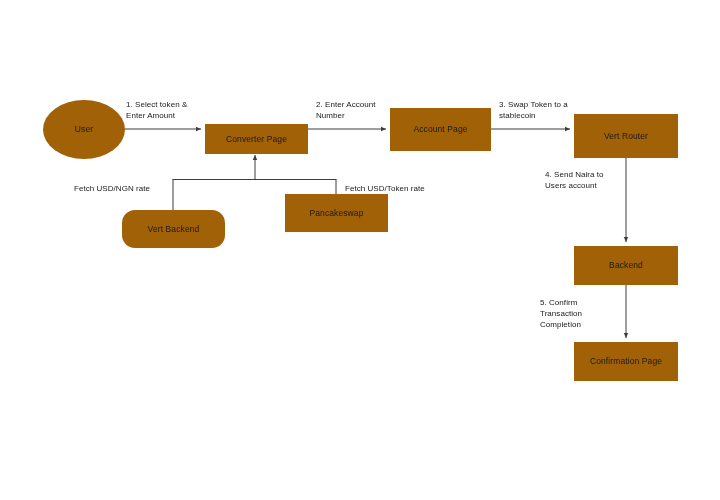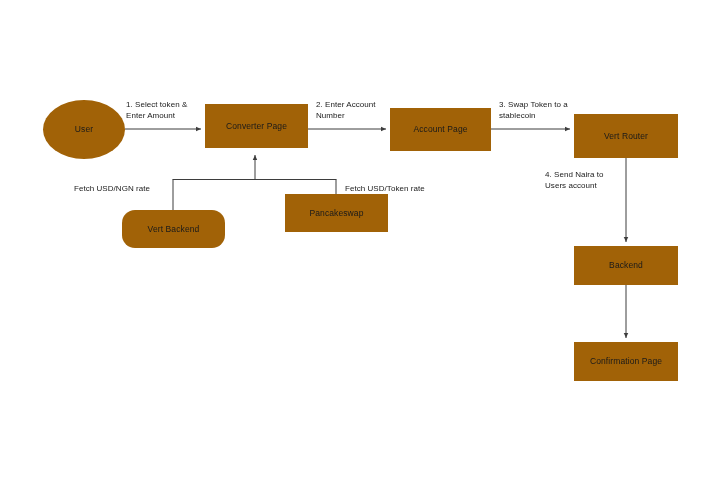--- a/index.html
+++ b/index.html
@@ -91,21 +91,21 @@
 
     <g>
       <line x1="626" y1="285" x2="626" y2="338" stroke="#3d3d3d" stroke-width="1" marker-end="url(#arrow)"></line>
     </g>
   </svg>
 
   <div class="node ellipse" style="left:43px; top:100px; width:82px; height:59px;">
     <span>User</span>
   </div>
 
-  <div class="node" style="left:205px; top:104px; width:103px; height:44px;text-align:right;">
+  <div class="node" style="left:205px; top:124px; width:103px; height:30px;text-align:right;">
     <span>Converter Page</span>
   </div>
 
   <div class="node" style="left:390px; top:108px; width:101px; height:43px;">
     <span>Account Page</span>
   </div>
 
   <div class="node" style="left:574px; top:106px; width:104px; height:44px;margin-top:8px;">
     <span>Vert Router</span>
   </div>
@@ -135,14 +135,17 @@
   <div class="edge-label" style="left:499px; top:99px; width:90px;">3. Swap Token to a
     stablecoin</div>
 
   <div class="edge-label" style="left:74px; top:183px; width:100px;">Fetch USD/NGN rate</div>
 
   <div class="edge-label" style="left:345px; top:183px; width:105px;">Fetch USD/Token rate</div>
 
   <div class="edge-label" style="left:545px; top:169px; width:84px;">4. Send Naira to
     Users account</div>
 
+  <div class="edge-label" style="left:540px; top:297px; width:78px;">5. Confirm
+    Transaction
+    Completion</div>
 
 </div>
 
 </body></html>

